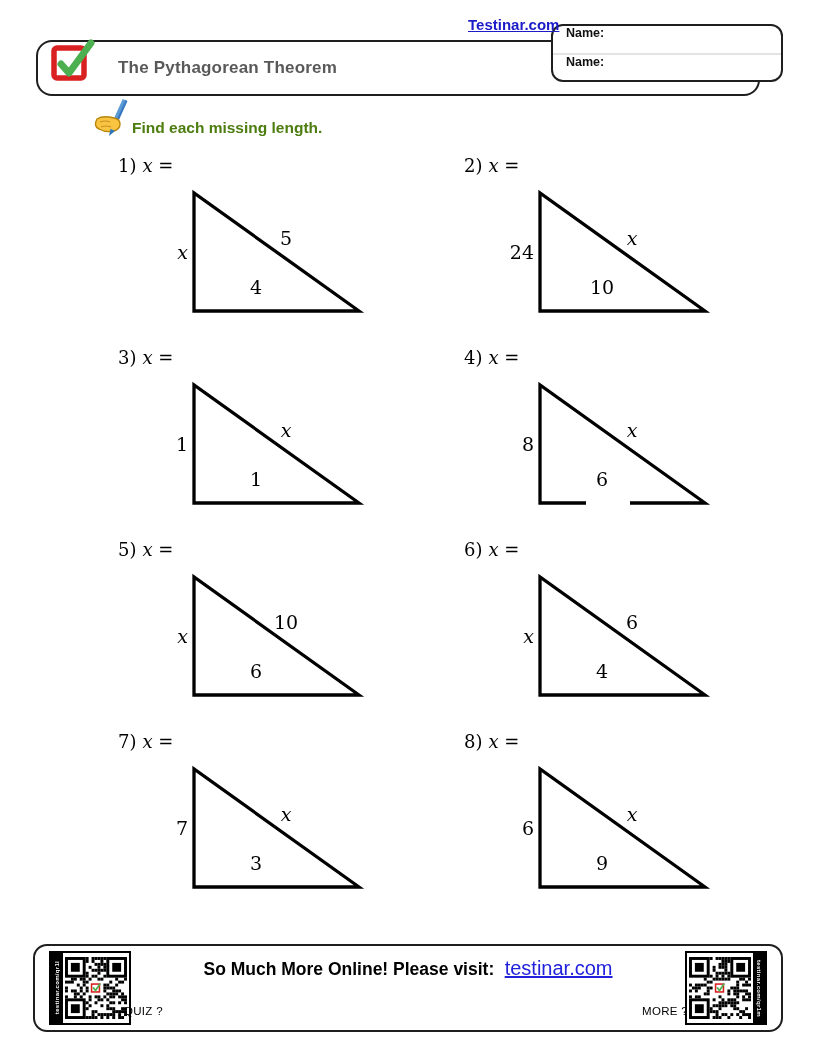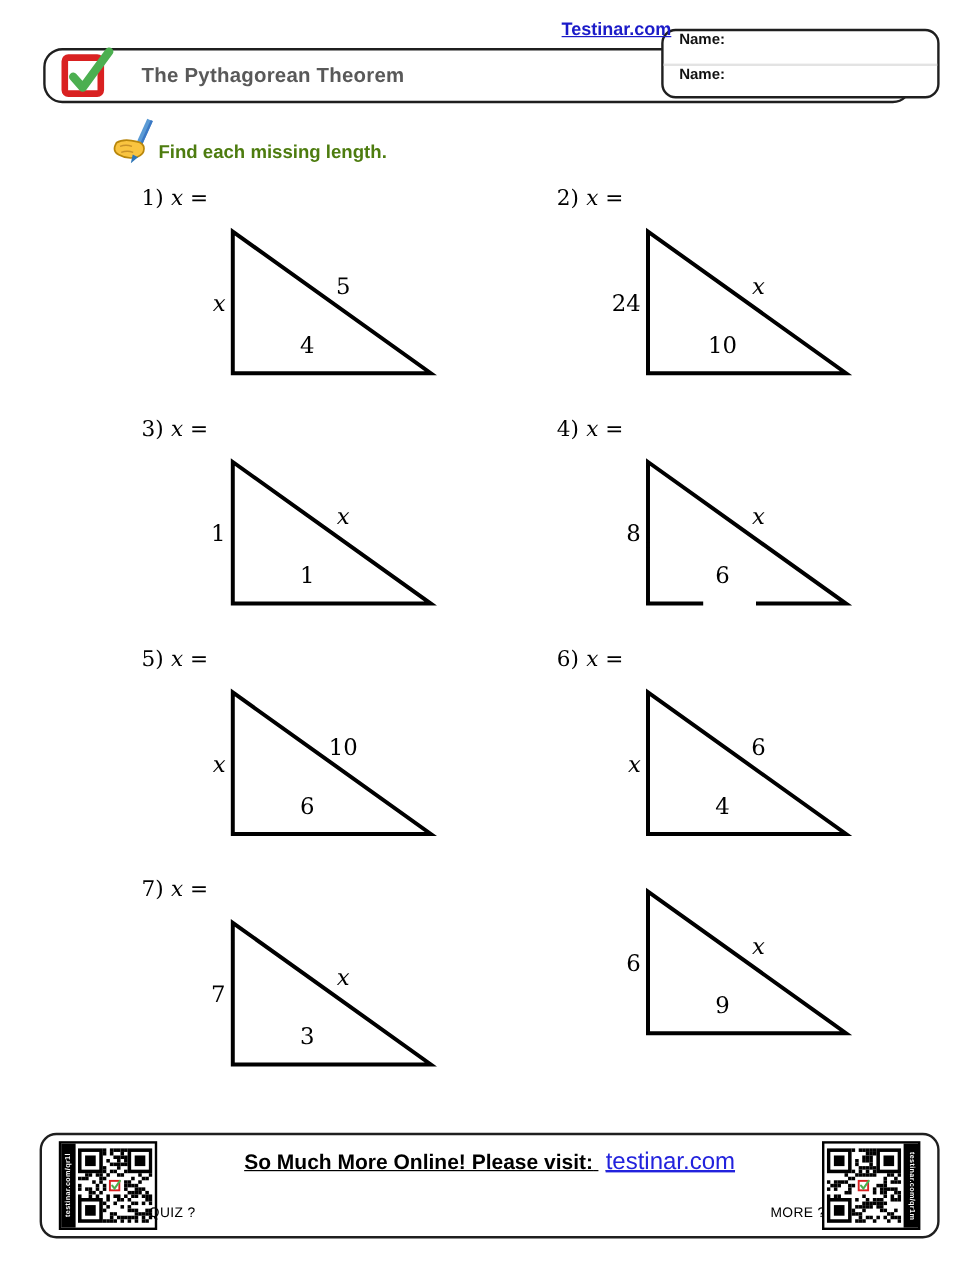--- a/index.html
+++ b/index.html
@@ -23,21 +23,21 @@
     color: #1b1bc8;
     text-decoration: underline;
     z-index: 4;
     cursor: pointer;
   }
   .header-bar {
     position: absolute;
     left: 36px;
     top: 40px;
     width: 724px;
-    height: 46px;
+    height: 56px;
     border: 2.5px solid #1f1f1f;
     border-radius: 16px;
     background: #ffffff;
     z-index: 1;
     display: flex;
     align-items: center;
   }
   .logo-wrap {
     position: absolute;
     left: 12px;
@@ -139,21 +139,20 @@
     border: 2.5px solid #1f1f1f;
     border-radius: 14px;
     background: #ffffff;
   }
   .promo {
     position: absolute;
     left: 0; right: 0;
     top: 11px;
     text-align: center;
     white-space: nowrap;
-    text-decoration: underline;
   }
   .promo-text { font-size: 17.5px; font-weight: bold; color: #000000; }
   .promo-link {
     font-size: 20px;
     color: #2222dd;
     text-decoration: underline;
     margin-left: 6px;
     cursor: pointer;
   }
   .qr-frame {
@@ -317,20 +316,23 @@
       <svg class="tri" width="230" height="150" viewBox="0 0 230 150">
         <polygon class="tri-shape" points="30,10 30,128 195,128"></polygon>
         <rect class="gap-rect" x="76" y="122" width="44" height="12"></rect>
         <text class="side-label" x="24" y="76" text-anchor="end">7</text>
         <text class="side-label var" x="122" y="62" text-anchor="middle">x</text>
         <text class="side-label" x="92" y="111" text-anchor="middle">3</text>
       </svg>
     </div>
 
     <div class="problem">
+      <div class="prob-label">
+        <span class="pnum">8)</span><span class="peq">x =</span>
+      </div>
       <svg class="tri" width="230" height="150" viewBox="0 0 230 150">
         <polygon class="tri-shape" points="30,10 30,128 195,128"></polygon>
         <rect class="gap-rect" x="76" y="122" width="44" height="12"></rect>
         <text class="side-label" x="24" y="76" text-anchor="end">6</text>
         <text class="side-label var" x="122" y="62" text-anchor="middle">x</text>
         <text class="side-label" x="92" y="111" text-anchor="middle">9</text>
       </svg>
     </div>
   </div>
 

